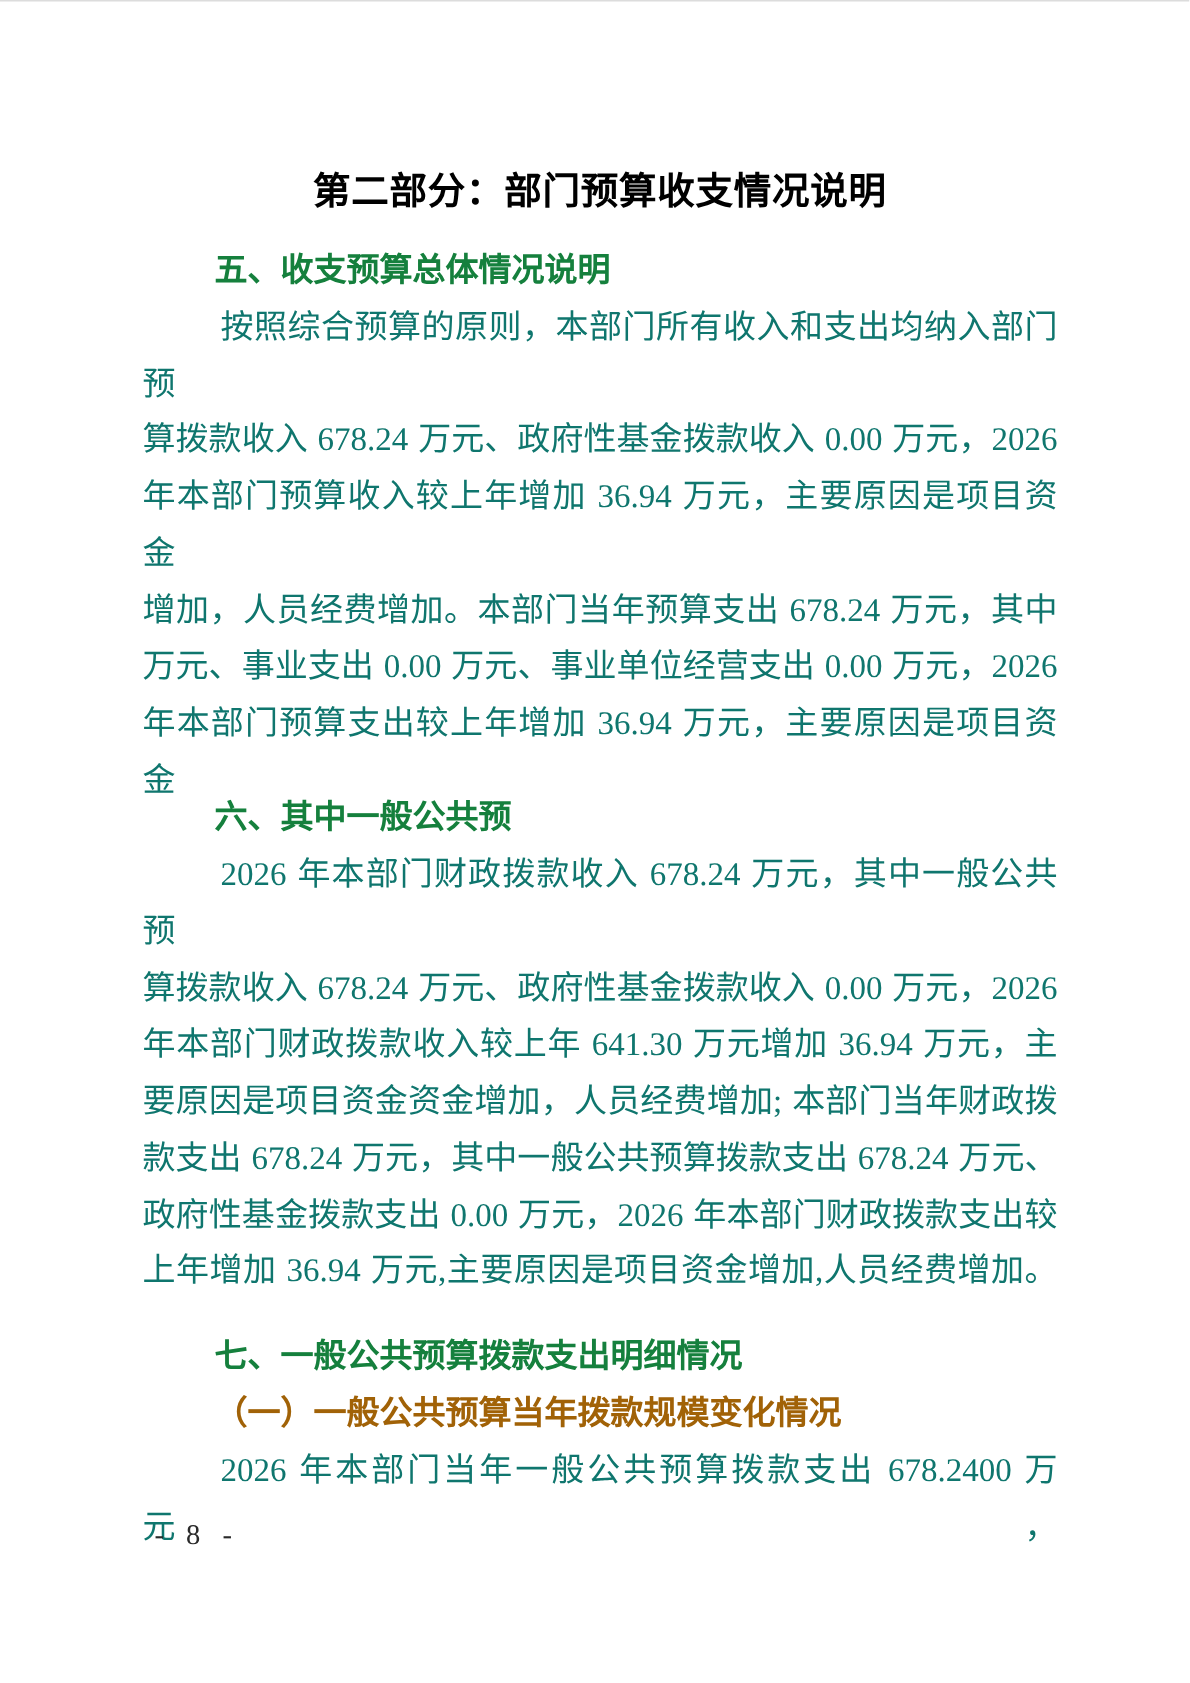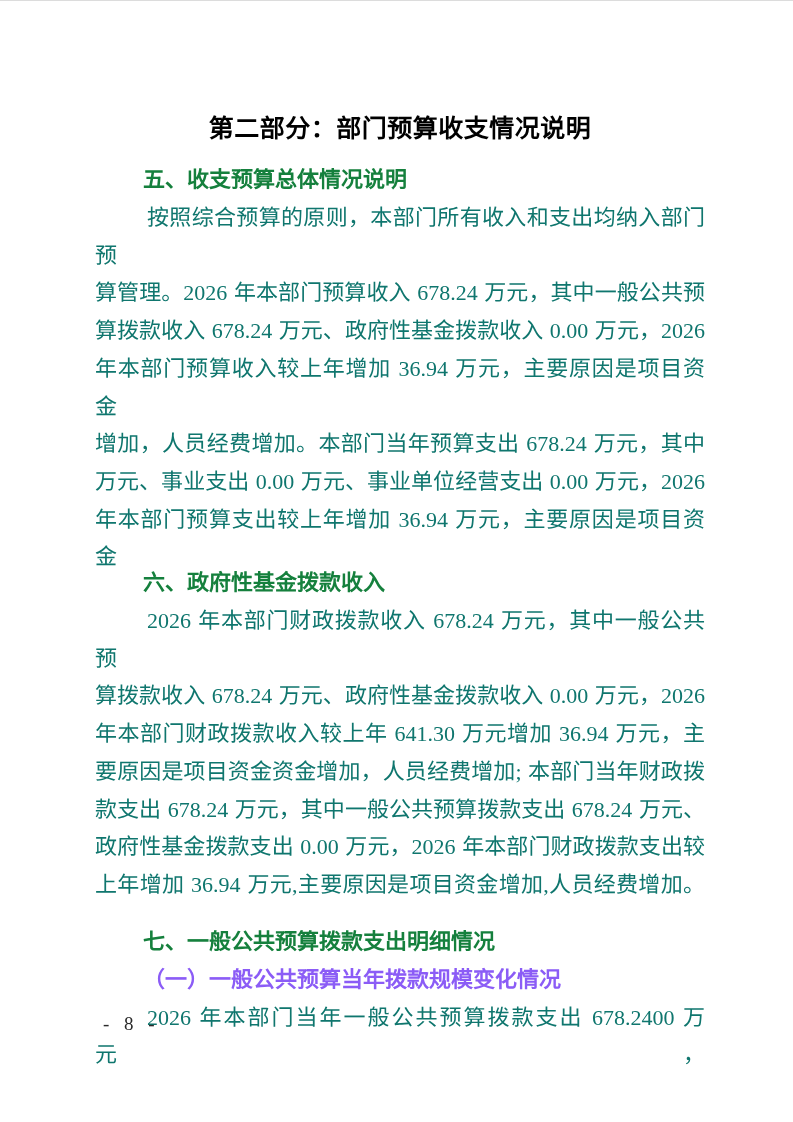--- a/index.html
+++ b/index.html
@@ -49,21 +49,21 @@
   }
   .sec-heading.after-para {
     margin-top: 19px;
   }
   .sub-heading {
     margin: 0;
     font-size: 22px;
     line-height: 38px;
     font-weight: 700;
     text-indent: 48px;
-    color: #8b5cf6;
+    color: #a16207;
     font-family: "Liberation Serif", "DejaVu Serif", serif;
   }
   .para {
     margin: 0;
     font-size: 22px;
     color: #0f766e;
   }
   .line {
     line-height: 37.7px;
     text-align: justify;
@@ -91,29 +91,28 @@
 <body>
 
 <div class="page">
   <div class="content">
 
     <h1 class="doc-title">第二部分：部门预算收支情况说明</h1>
 
     <h2 class="sec-heading">五、收支预算总体情况说明</h2>
     <div class="para">
       <div class="line indent">按照综合预算的原则，本部门所有收入和支出均纳入部门预</div>
-      <div class="line">算管理。2026 年本部门预算收入 678.24 万元，其中一般公共预</div>
       <div class="line">算拨款收入 678.24 万元、政府性基金拨款收入 0.00 万元，2026</div>
       <div class="line">年本部门预算收入较上年增加 36.94 万元，主要原因是项目资金</div>
       <div class="line">增加，人员经费增加。本部门当年预算支出 678.24 万元，其中</div>
       <div class="line">万元、事业支出 0.00 万元、事业单位经营支出 0.00 万元，2026</div>
       <div class="line">年本部门预算支出较上年增加 36.94 万元，主要原因是项目资金</div>
     </div>
 
-    <h2 class="sec-heading tight">六、政府性基金拨款收入</h2>
+    <h2 class="sec-heading tight">六、其中一般公共预</h2>
     <div class="para">
       <div class="line indent">2026 年本部门财政拨款收入 678.24 万元，其中一般公共预</div>
       <div class="line">算拨款收入 678.24 万元、政府性基金拨款收入 0.00 万元，2026</div>
       <div class="line">年本部门财政拨款收入较上年 641.30 万元增加 36.94 万元，主</div>
       <div class="line">要原因是项目资金资金增加，人员经费增加; 本部门当年财政拨</div>
       <div class="line">款支出 678.24 万元，其中一般公共预算拨款支出 678.24 万元、</div>
       <div class="line">政府性基金拨款支出 0.00 万元，2026 年本部门财政拨款支出较</div>
       <div class="line">上年增加 36.94 万元,主要原因是项目资金增加,人员经费增加。</div>
     </div>
 

